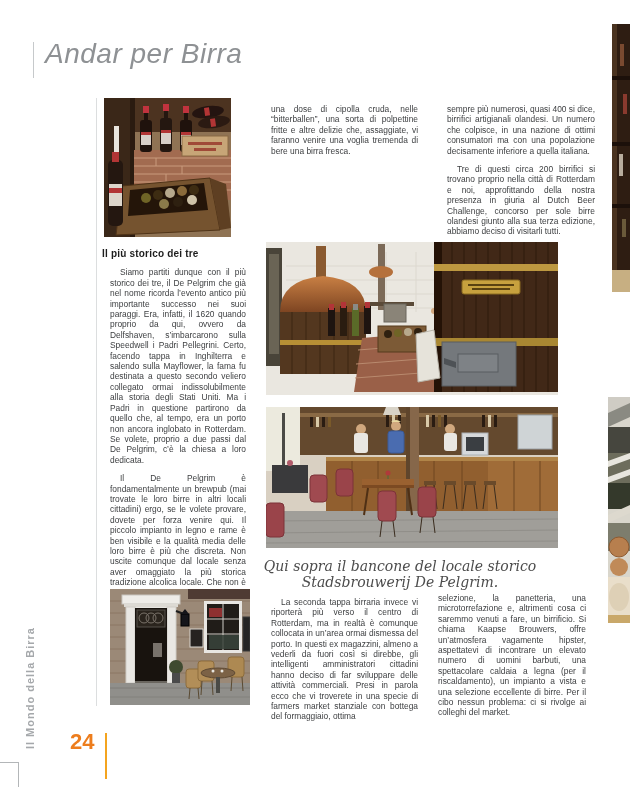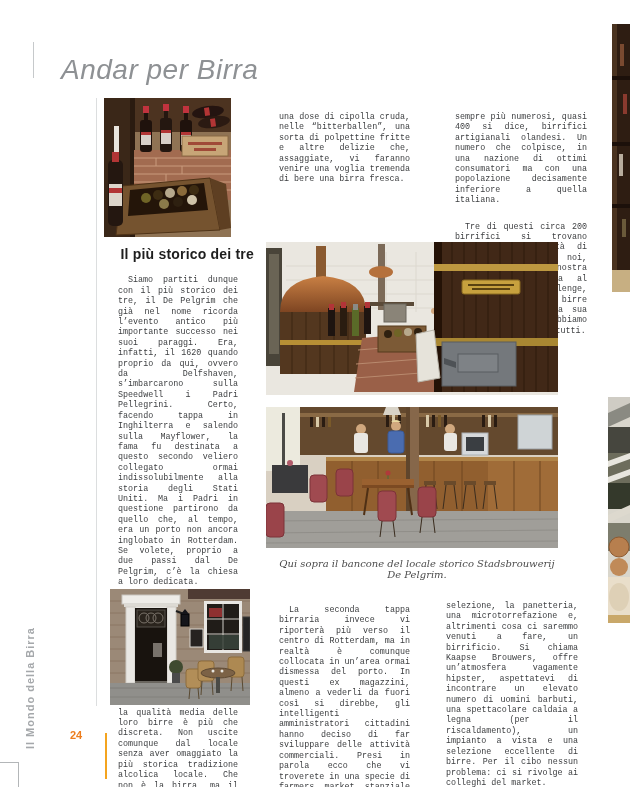--- a/index.html
+++ b/index.html
@@ -1,51 +1,51 @@
 <!DOCTYPE html>
 <html lang="it"><head>
 <meta charset="utf-8">
 <title>Andar per Birra</title>
 <style>
   html,body{margin:0;padding:0;background:#ffffff;}
   .page{position:relative;width:630px;height:787px;background:#ffffff;overflow:hidden;
         font-family:"Liberation Sans","DejaVu Sans",sans-serif;}
   
-  .title{position:absolute;left:45px;top:38px;margin:16px;font-weight:400;font-style:italic;
+  .title{position:absolute;left:45px;top:38px;margin:0;font-weight:400;font-style:italic;
          font-size:28px;color:#8e9194;letter-spacing:.5px;}
   .title-rule{position:absolute;left:33px;top:42px;width:1px;height:36px;background:#c6c9cb;}
   .col-rule{position:absolute;left:96px;top:98px;width:1px;height:608px;background:#dcdedf;}
   
   .col{position:absolute;font-size:8.4px;line-height:10.4px;text-align:justify;color:#3c3e40;}
-  .col p{margin:16px;font-family:Liberation Mono, monospace;}
+  .col p{margin:8px;}
   .ind{text-indent:10px;}
-  .section-heading{font-size:14px;font-weight:bold;text-align:right;margin:0 0 5px 0;
+  .section-heading{font-size:10px;font-weight:bold;text-align:left;margin:0 0 5px 0;
                    color:#1e1e1e;letter-spacing:.2px;}
   .col-left{left:102px;top:249px;width:152px;}
   .col-mid-top{left:263px;top:96px;width:163px;}
   .col-right-top{left:439px;top:96px;width:164px;}
   .col-mid-bottom{left:263px;top:589px;width:163px;}
   .col-right-bottom{left:430px;top:585px;width:164px;}
   
   .photo{position:absolute;margin:0;line-height:0;}
   .photo svg{display:block;}
   .photo-bottles{left:104px;top:98px;}
   .photo-brewhouse{left:266px;top:242px;}
   .photo-pub{left:266px;top:407px;}
   .photo-entrance{left:110px;top:589px;}
   .sliver-top{left:612px;top:24px;}
   .sliver-mid{left:608px;top:397px;}
-  .caption{position:absolute;left:271px;top:558px;width:292px;text-align:center;
+  .caption{position:absolute;left:254px;top:558px;width:292px;text-align:center;
            font-family:"DejaVu Serif","Liberation Serif",serif;font-style:italic;
-           font-size:10px;color:#4c4c4c;}
+           font-size:14px;color:#4c4c4c;}
   
   .series-vertical{position:absolute;left:24px;bottom:38px;writing-mode:vertical-rl;
                    transform:rotate(180deg);font-weight:bold;font-size:11px;
                    color:#a5a8ab;letter-spacing:1px;}
-  .page-number{position:absolute;left:70px;top:729px;font-size:11px;font-weight:bold;color:#ed7d1d;}
+  .page-number{position:absolute;left:70px;top:729px;font-size:22px;font-weight:bold;color:#ed7d1d;}
   .rule-gold{position:absolute;left:105px;top:733px;width:2px;height:46px;background:#f4a41f;}
   .crop-mark{position:absolute;left:0;top:762px;width:18px;height:25px;
              border-top:1px solid #b3b6b8;border-right:1px solid #b3b6b8;}
 </style>
 </head>
 <body>
 
 <div class="page">
 
   <div class="title-rule"></div>

